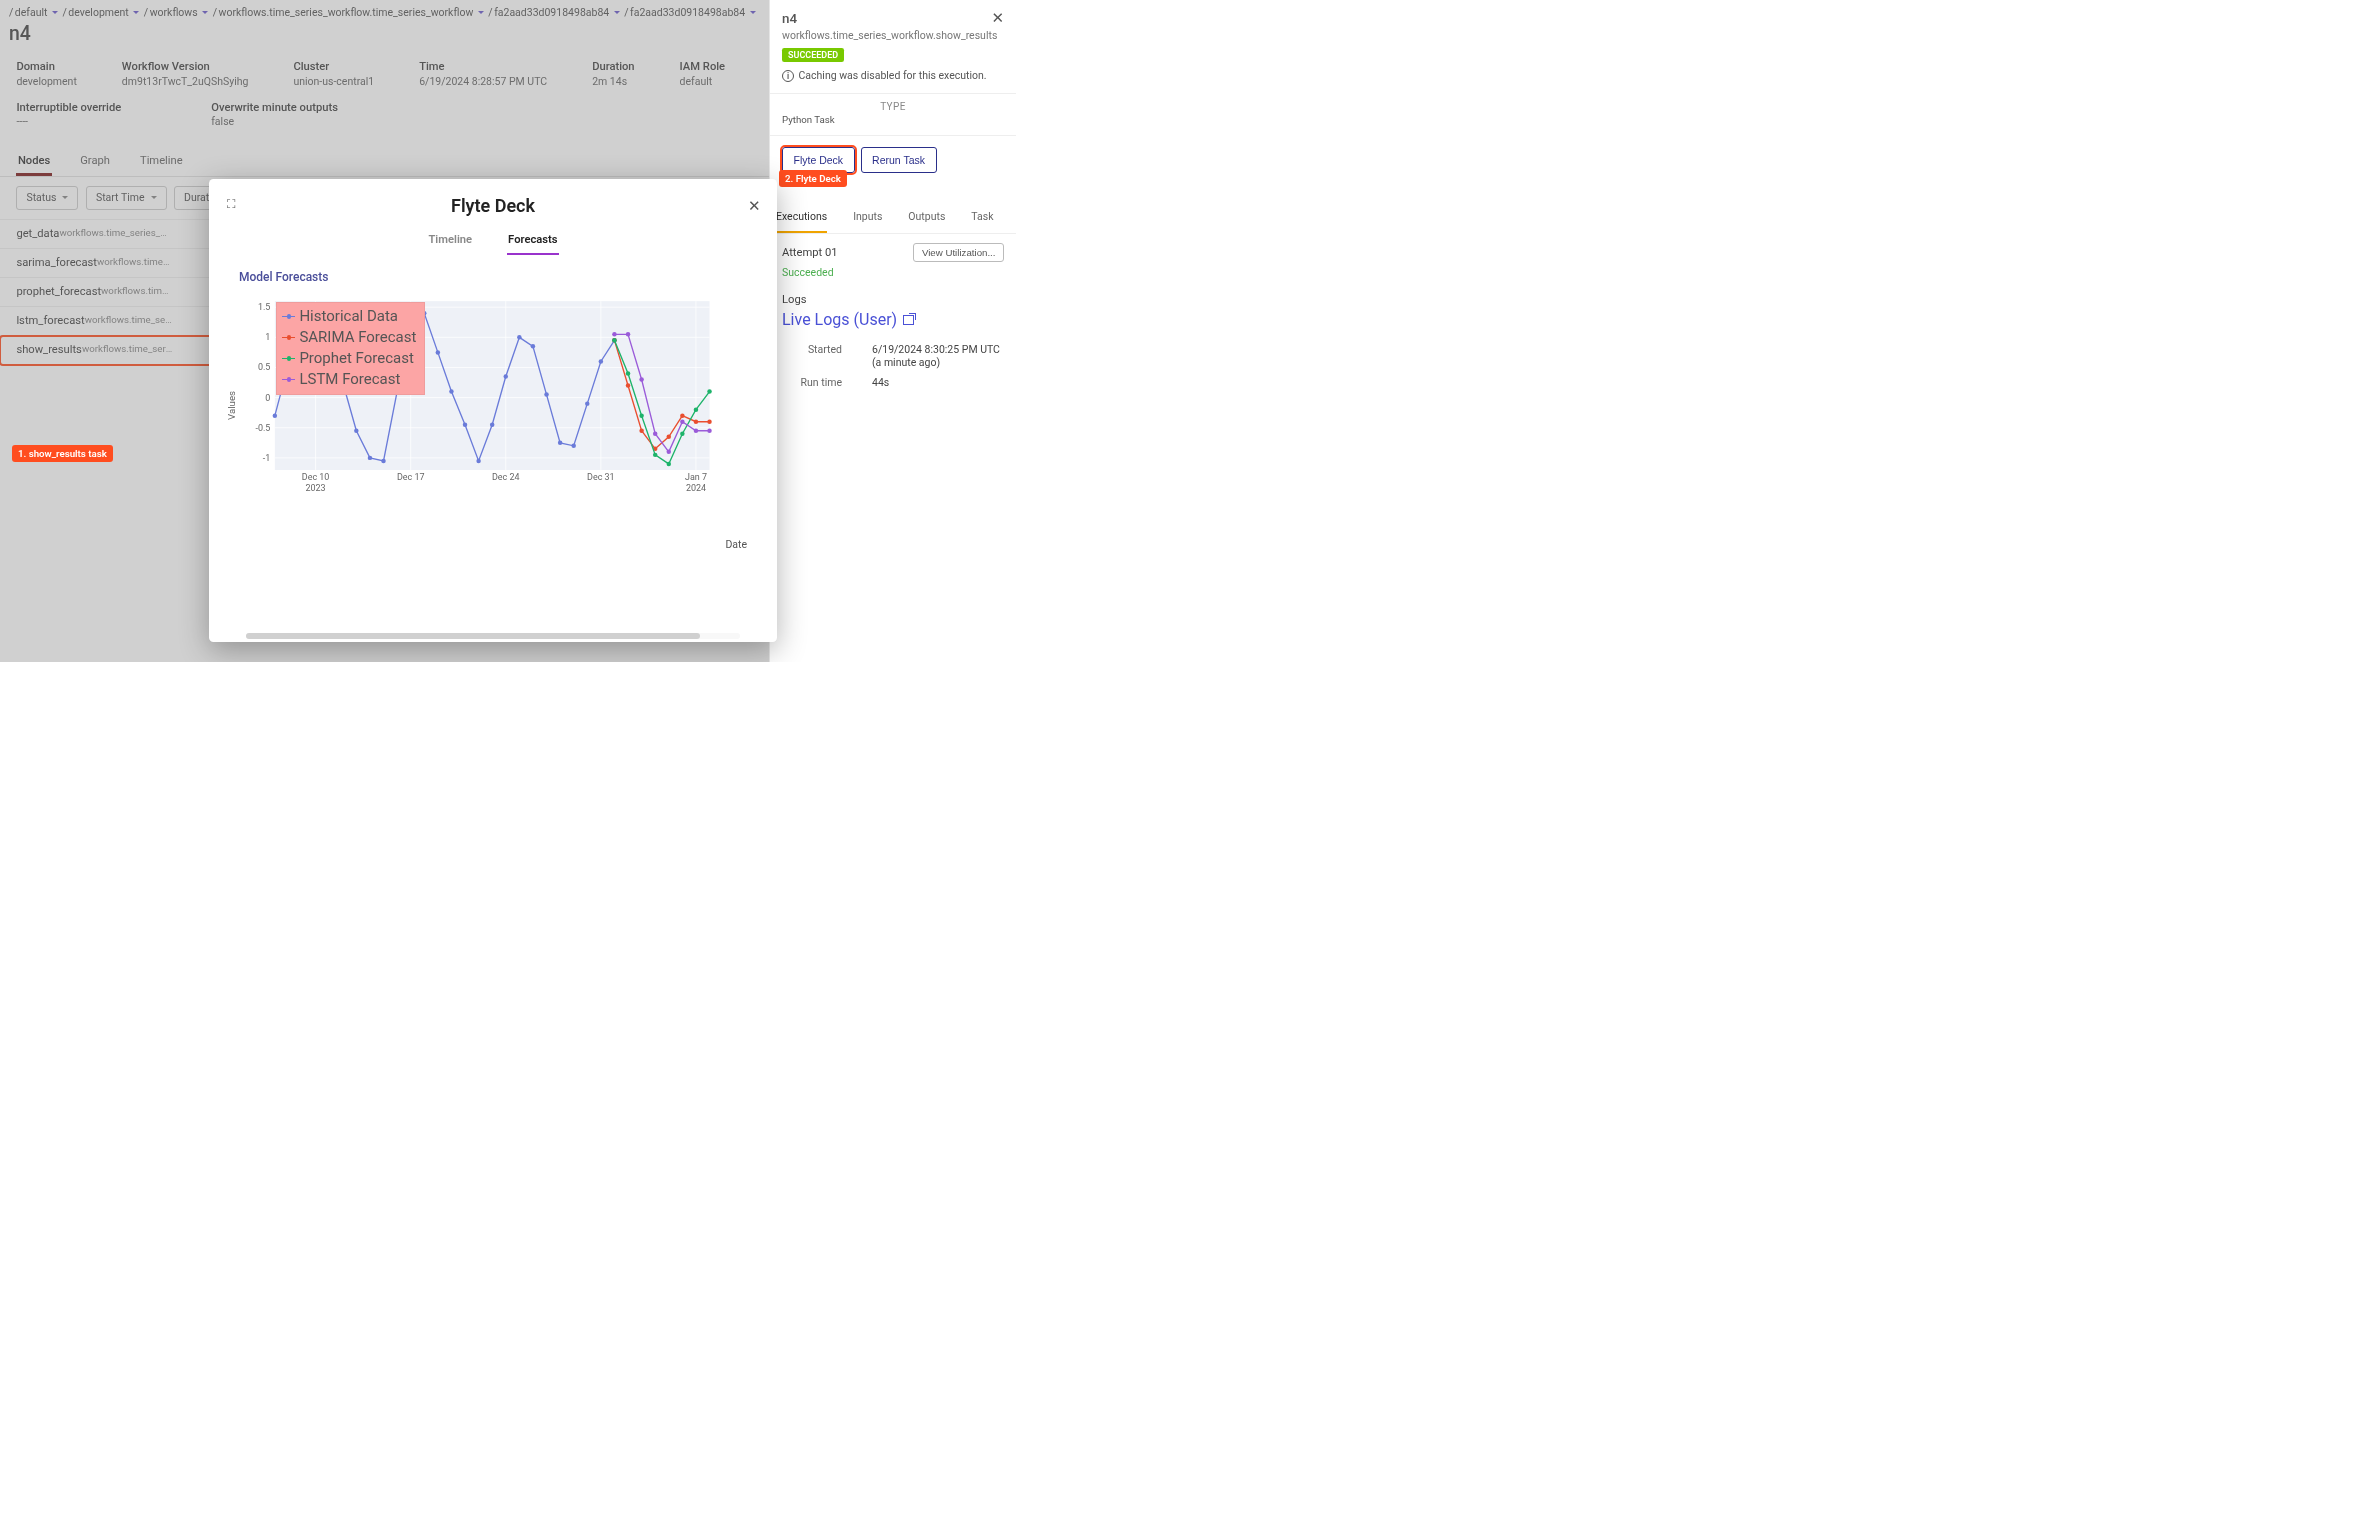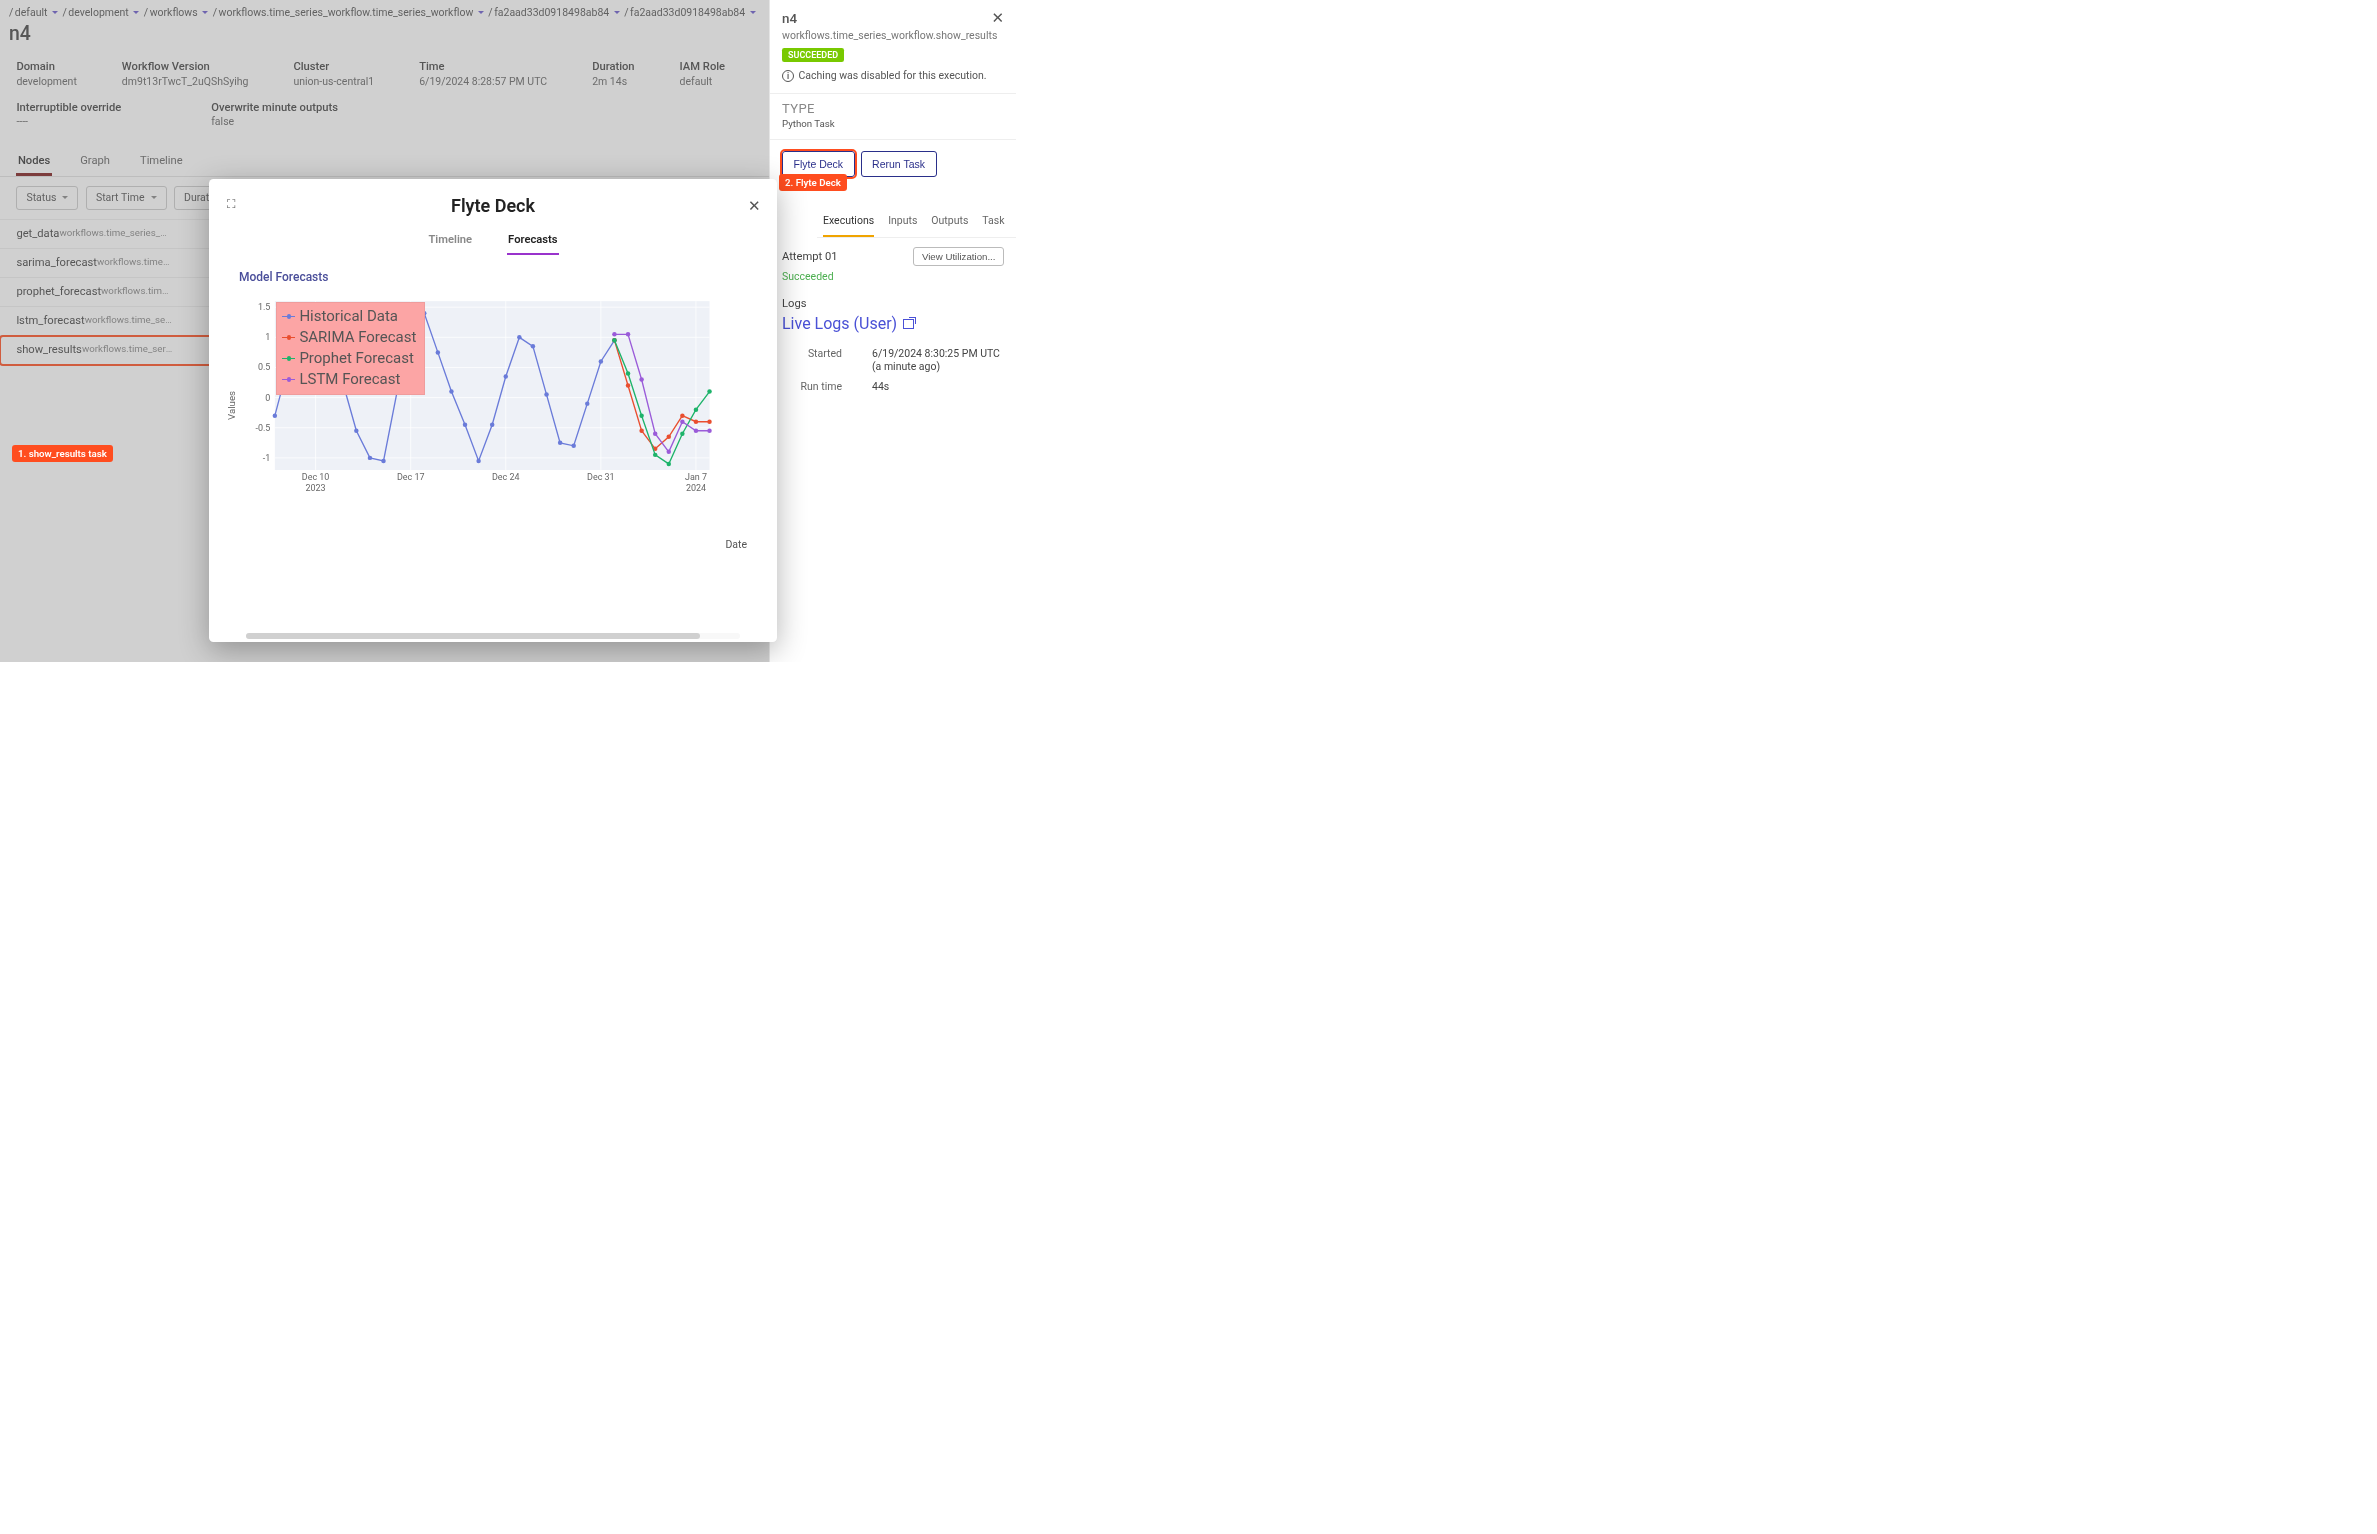--- a/index.html
+++ b/index.html
@@ -154,40 +154,39 @@
     font-size:9px;
     font-weight:600;
     padding:2.2px 6px;
     border-radius:2.2px;
     margin-top:6px;
   }
   .cache-row { display:flex; align-items:center; gap:4.5px; margin-top:7.5px; font-size:10.5px; color:#555;}
   .info-icon { width:12px;height:12px;border:1.1px solid #555;border-radius:50%;display:flex;align-items:center;justify-content:center;font-size:8.2px;font-weight:600;}
   .sp-sep { border-top:0.7px solid #eee; margin:10.5px 0 0 0; }
   .sp-type { padding:7.5px 12px 0 12px;}
-  .sp-type .l { font-size:13px; color:#888; letter-spacing:0.4px;}
+  .sp-type .l { font-size:10px; color:#888; letter-spacing:0.4px;text-align:center;}
   .sp-type .v { font-size:9.7px; color:#555; margin-top:1.5px;}
   .sp-buttons { display:flex; gap:6px; padding:10.5px 12px 4.5px 12px; position:relative;}
   .sp-btn {
     border:0.7px solid #2a2f8a;
     color:#2a2f8a;
     background:#fff;
     padding:6px 10.5px;
     border-radius:3px;
     font-size:10.5px;
     cursor:pointer;
   }
   .sp-btn.hl { outline:2.2px solid #ff4d1f; outline-offset:0.7px; border-radius:3px;}
   .sp-tabs {
     display:flex;
-    gap:14px;
+    gap:26px;
     padding: 10.5px 6px 0 6px;
     border-bottom:0.7px solid #eee;
     overflow:hidden;
-    margin-left:47px;
   }
   .sp-tab { padding:4.5px 0 7.5px 0; font-size:10.5px; color:#666; cursor:pointer; border-bottom:2.2px solid transparent; }
   .sp-tab.active { color:#333; border-bottom:2.2px solid #f0a400;}
   .sp-body { padding: 9px 12px; }
   .attempt-row { display:flex; justify-content:space-between; align-items:center; margin-bottom:4.5px;}
   .view-util-btn { border:0.7px solid #bbb; color:#555; padding:3px 7.5px; border-radius:3px; font-size:9.7px; background:#fff;}
   .sp-succ-text { color:#4caf50; font-size:10.5px; margin-top:3px;}
   .sp-section { margin-top:13.4px; }
   .sp-section .hdr { font-size:11.2px; color:#444; margin-bottom:4.5px;}
   .link-row { display:flex; align-items:center; gap:6px; color:#4a51d6; font-size:16px;}

